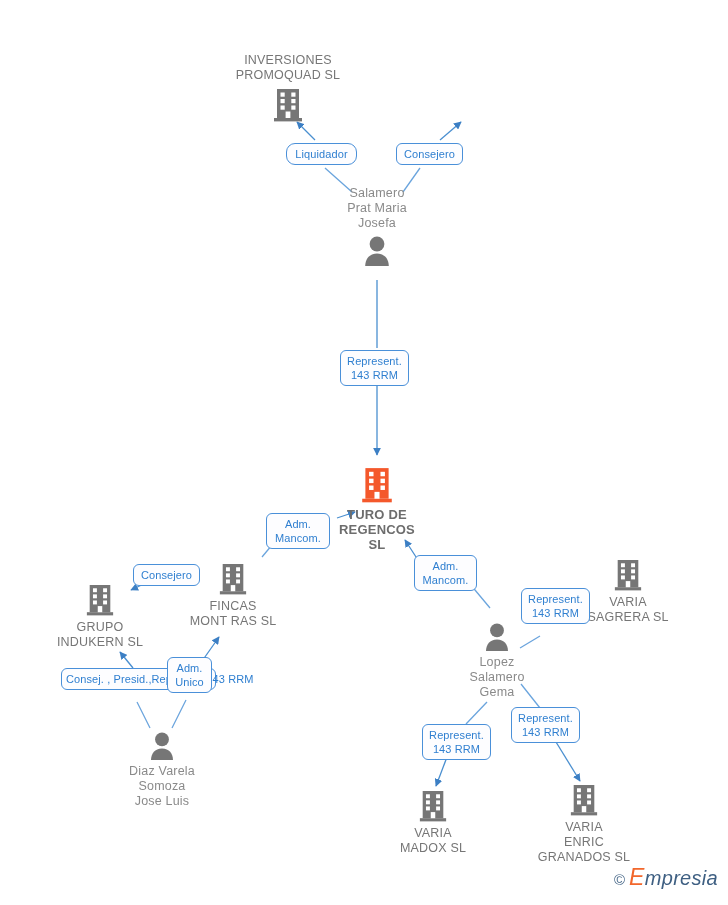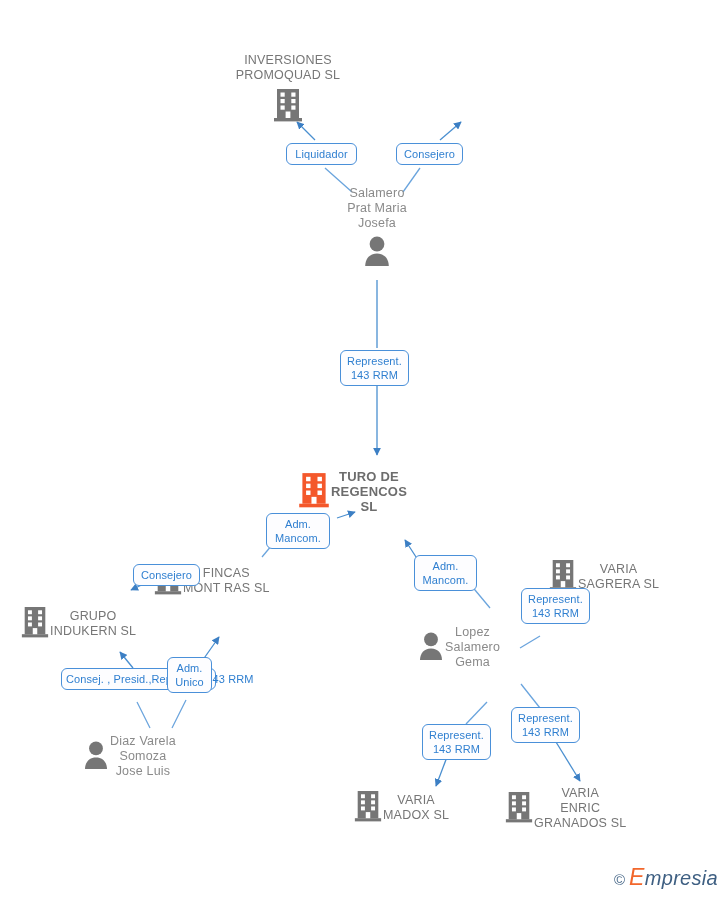--- a/index.html
+++ b/index.html
@@ -24,21 +24,21 @@
     top: 0;
     width: 728px;
     height: 905px;
     pointer-events: none;
   }
 
   
   .node {
     position: absolute;
     display: flex;
-    flex-direction: row;
+    flex-direction: column;
     align-items: center;
     width: 160px;
     margin-left: -80px;
     text-align: center;
   }
   .node .ico {
     display: block;
     line-height: 0;
   }
   .node .caption {
@@ -213,21 +213,21 @@
           <rect x="19.3" y="18.5" width="4.2" height="4.2"></rect>
           <rect x="13.6" y="24.5" width="4.8" height="6.5"></rect>
         </g>
       </svg>
     </span>
     <span class="caption">TURO DE
 REGENCOS
 SL</span>
   </div>
 
-  <div class="node company" style="left:100px; top:605px;">
+  <div class="node company" style="left:100px; top:583px;">
     <span class="ico">
       <svg width="30" height="34" viewBox="0 0 32 36" xmlns="http://www.w3.org/2000/svg">
         <rect x="5" y="2" width="22" height="29" fill="#767676"></rect>
         <rect x="2" y="31" width="28" height="3.4" fill="#767676"></rect>
         <g fill="#ffffff">
           <rect x="8.5" y="5.5" width="4.2" height="4.2"></rect>
           <rect x="19.3" y="5.5" width="4.2" height="4.2"></rect>
           <rect x="8.5" y="12" width="4.2" height="4.2"></rect>
           <rect x="19.3" y="12" width="4.2" height="4.2"></rect>
           <rect x="8.5" y="18.5" width="4.2" height="4.2"></rect>
@@ -338,21 +338,21 @@
           <rect x="19.3" y="18.5" width="4.2" height="4.2"></rect>
           <rect x="13.6" y="24.5" width="4.8" height="6.5"></rect>
         </g>
       </svg>
     </span>
     <span class="caption">VARIA
 ENRIC
 GRANADOS  SL</span>
   </div>
 
-  <div class="chip" style="left:286px; top:143px; width:71px;">Liquidador</div>
+  <div class="chip" style="left:286px; top:143px; width:71px;border-radius:9px;">Liquidador</div>
 
   <div class="chip" style="left:396px; top:143px; width:67px;">Consejero</div>
 
   <div class="chip" style="left:340px; top:350px; width:69px;">Represent.
 143 RRM</div>
 
   <div class="chip z-mid" style="left:266px; top:513px; width:64px;">Adm.
 Mancom.</div>
 
   <div class="chip z-mid" style="left:414px; top:555px; width:63px;">Adm.

